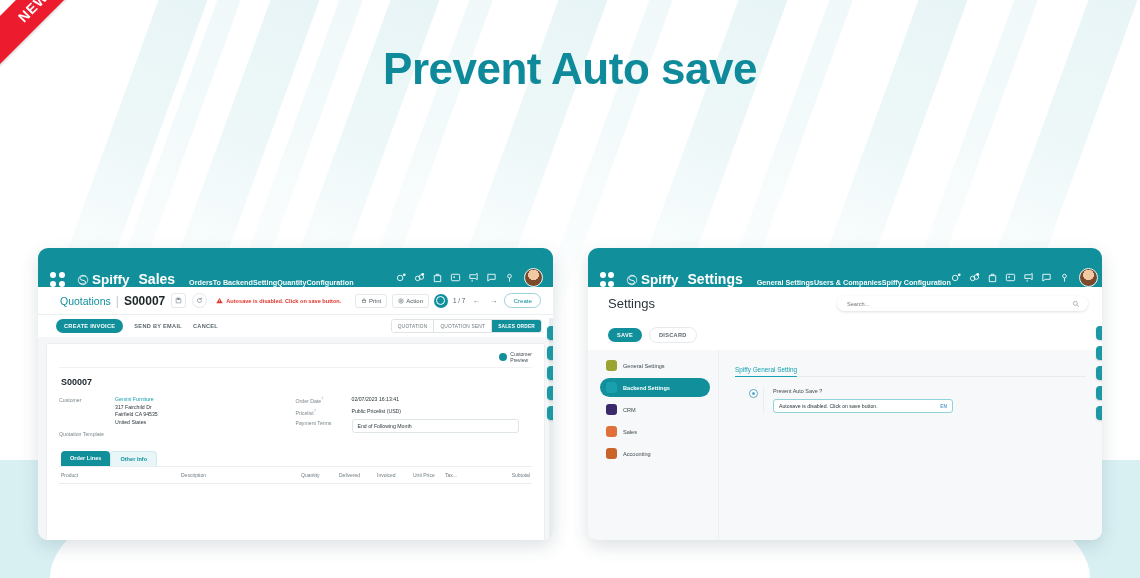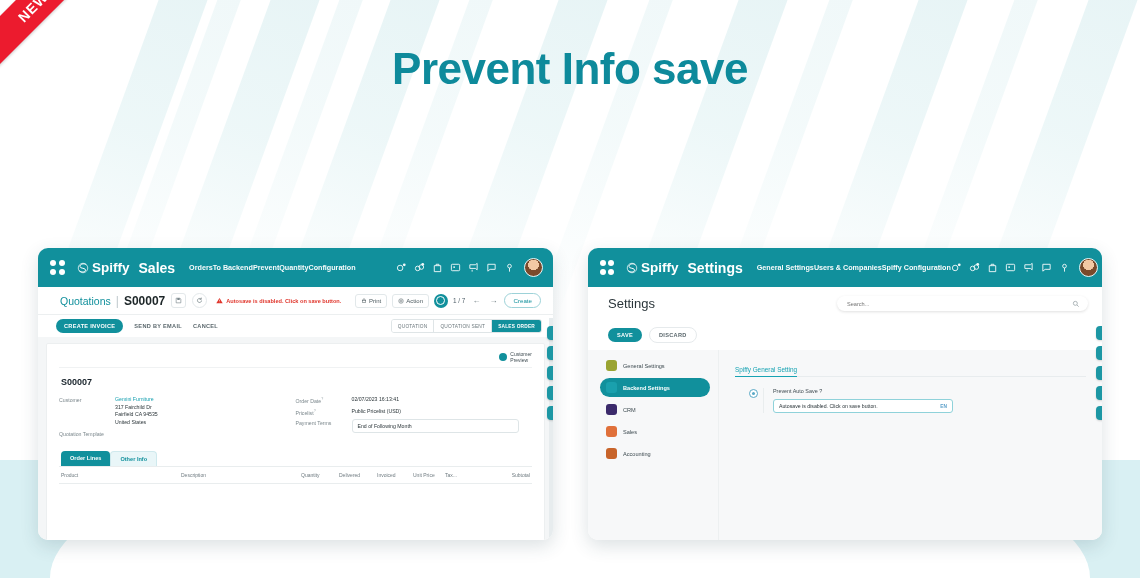--- a/index.html
+++ b/index.html
@@ -24,21 +24,21 @@
     color:#fff;font-weight:bold;font-size:14px;letter-spacing:1px;
     box-shadow:0 1px 3px rgba(0,0,0,.2);}
   
   #title{position:absolute;left:0;right:0;top:44px;text-align:center;
     color:#0e8a9b;font-size:44px;font-weight:bold;letter-spacing:-.5px;}
   #subtitle{position:absolute;left:0;right:0;top:103px;text-align:center;
     color:#333a3f;font-size:21.5px;line-height:28px;}
   
   .win{position:absolute;background:#fff;border-radius:10px;
     box-shadow:0 6px 18px rgba(40,70,80,.16);overflow:hidden;}
-  .navbar{height:39px;background:#11909c;display:flex;align-items:center;
+  .navbar{height:39px;background:#11909c;display:flex;align-items:flex-end;
     padding:0 10px 0 12px;color:#fff;}
   .nav-apps{width:15px;height:15px;display:grid;grid-template-columns:1fr 1fr;
     grid-gap:2px;margin-right:12px;}
   .nav-apps i{display:block;width:6px;height:6px;border-radius:50%;background:#fff;}
   .brand{display:flex;align-items:center;font-size:13.5px;font-weight:bold;margin-right:9px;}
   .brand svg{margin-right:3px;}
   .app-name{font-size:14px;font-weight:bold;margin-right:14px;white-space:nowrap;}
   .nav-menu{display:flex;align-items:center;font-size:7.2px;font-weight:bold;
     white-space:nowrap;opacity:.97;}
   .nav-right{margin-left:auto;display:flex;align-items:center;gap:7px;}
@@ -162,21 +162,21 @@
   <div class="stripe w" style="left:975px;"></div>
   <div class="stripe" style="left:1050px;"></div>
   <div id="bottomband"></div>
   <div id="bottomarch"></div>
 </div>
 
 <div id="ribbon">
   <span>NEW</span>
 </div>
 
-<div id="title">Prevent Info save</div>
+<div id="title">Prevent Auto save</div>
 <div id="subtitle">
 </div>
 
 <div class="win" id="win-left">
 
   <div class="navbar">
     <div class="nav-apps">
         <i></i>
         <i></i>
         <i></i>
@@ -186,21 +186,21 @@
       <svg width="12" height="12" viewBox="0 0 24 24">
         <path d="M18 5c-4-3-12-1-12 4s11 2 11 7-8 5-12 2" stroke="#fff" stroke-width="2" fill="none" stroke-linecap="round"></path>
         <circle cx="12" cy="12" r="9.5" stroke="#fff" stroke-width="1.4" fill="none"></circle>
       </svg>
       <span>Spiffy</span>
     </div>
     <div class="app-name">Sales</div>
     <div class="nav-menu">
       <span>Orders</span>
       <span>To Backend</span>
-      <span>Prevent</span>
+      <span>Setting</span>
       <span>Quantity</span>
       <span>Configuration</span>
     </div>
     <div class="nav-right">
       <svg class="nav-ic" viewBox="0 0 24 24">
           <circle cx="9" cy="13" r="6" fill="none" stroke="#fff" stroke-width="2"></circle>
           <circle cx="18" cy="6" r="3" fill="#fff"></circle>
         </svg>
       <svg class="nav-ic" viewBox="0 0 24 24">
           <circle cx="8" cy="14" r="5" fill="none" stroke="#fff" stroke-width="2"></circle>

